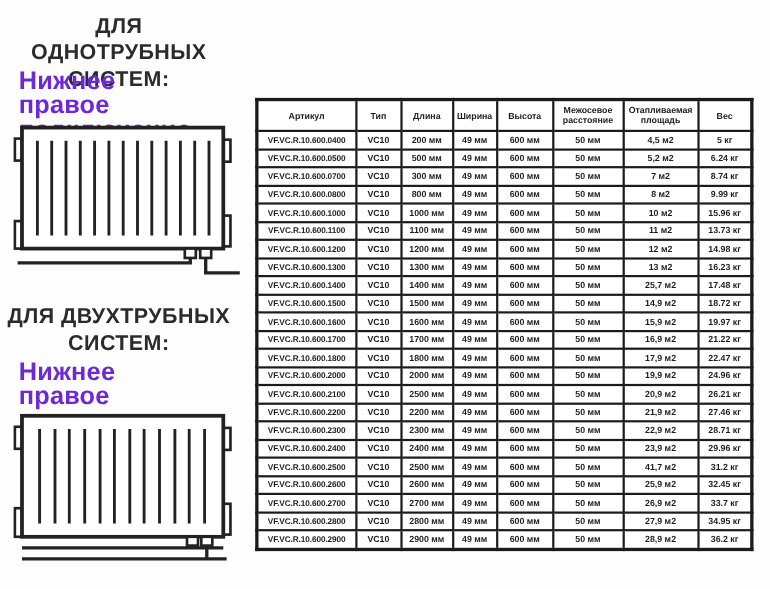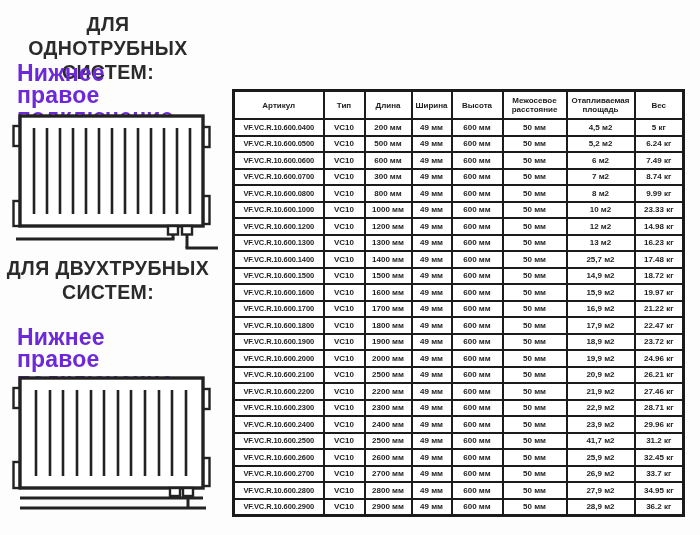--- a/index.html
+++ b/index.html
@@ -18,21 +18,21 @@
     color:#2b2b2b;letter-spacing:0.4px;
   }
   .sec-sub{
     position:absolute;left:17px;width:208px;text-align:left;
     font-weight:700;font-size:23px;line-height:22px;
     color:#6d28d9;letter-spacing:0.2px;
   }
   #title1{top:12px;}
   #sub1{top:62px;}
   #diagram1{position:absolute;left:12px;top:111px;}
-  #title2{top:256px;}
+  #title2{top:276px;}
   #sub2{top:326px;}
   #diagram2{position:absolute;left:12px;top:374px;}
 
   
   .spec-table{
     position:absolute;left:232px;top:89px;width:450px;
     border-collapse:collapse;table-layout:fixed;
     background:#fff;
   }
   .spec-table th,.spec-table td{
@@ -185,30 +185,20 @@
           <td class="c-art">VF.VC.R.10.600.0500</td>
           <td>VC10</td>
           <td>500 мм</td>
           <td>49 мм</td>
           <td>600 мм</td>
           <td>50 мм</td>
           <td>5,2 м2</td>
           <td>6.24 кг</td>
         </tr>
         <tr>
-          <td class="c-art">VF.VC.R.10.600.0600</td>
-          <td>VC10</td>
-          <td>600 мм</td>
-          <td>49 мм</td>
-          <td>600 мм</td>
-          <td>50 мм</td>
-          <td>6 м2</td>
-          <td>7.49 кг</td>
-        </tr>
-        <tr>
           <td class="c-art">VF.VC.R.10.600.0700</td>
           <td>VC10</td>
           <td>300 мм</td>
           <td>49 мм</td>
           <td>600 мм</td>
           <td>50 мм</td>
           <td>7 м2</td>
           <td>8.74 кг</td>
         </tr>
         <tr>
@@ -222,21 +212,31 @@
           <td>9.99 кг</td>
         </tr>
         <tr>
           <td class="c-art">VF.VC.R.10.600.1000</td>
           <td>VC10</td>
           <td>1000 мм</td>
           <td>49 мм</td>
           <td>600 мм</td>
           <td>50 мм</td>
           <td>10 м2</td>
-          <td>23.33 кг</td>
+          <td>15.96 кг</td>
+        </tr>
+        <tr>
+          <td class="c-art">VF.VC.R.10.600.1100</td>
+          <td>VC10</td>
+          <td>1100 мм</td>
+          <td>49 мм</td>
+          <td>600 мм</td>
+          <td>50 мм</td>
+          <td>11 м2</td>
+          <td>13.73 кг</td>
         </tr>
         <tr>
           <td class="c-art">VF.VC.R.10.600.1200</td>
           <td>VC10</td>
           <td>1200 мм</td>
           <td>49 мм</td>
           <td>600 мм</td>
           <td>50 мм</td>
           <td>12 м2</td>
           <td>14.98 кг</td>
@@ -295,30 +295,20 @@
           <td class="c-art">VF.VC.R.10.600.1800</td>
           <td>VC10</td>
           <td>1800 мм</td>
           <td>49 мм</td>
           <td>600 мм</td>
           <td>50 мм</td>
           <td>17,9 м2</td>
           <td>22.47 кг</td>
         </tr>
         <tr>
-          <td class="c-art">VF.VC.R.10.600.1900</td>
-          <td>VC10</td>
-          <td>1900 мм</td>
-          <td>49 мм</td>
-          <td>600 мм</td>
-          <td>50 мм</td>
-          <td>18,9 м2</td>
-          <td>23.72 кг</td>
-        </tr>
-        <tr>
           <td class="c-art">VF.VC.R.10.600.2000</td>
           <td>VC10</td>
           <td>2000 мм</td>
           <td>49 мм</td>
           <td>600 мм</td>
           <td>50 мм</td>
           <td>19,9 м2</td>
           <td>24.96 кг</td>
         </tr>
         <tr>

